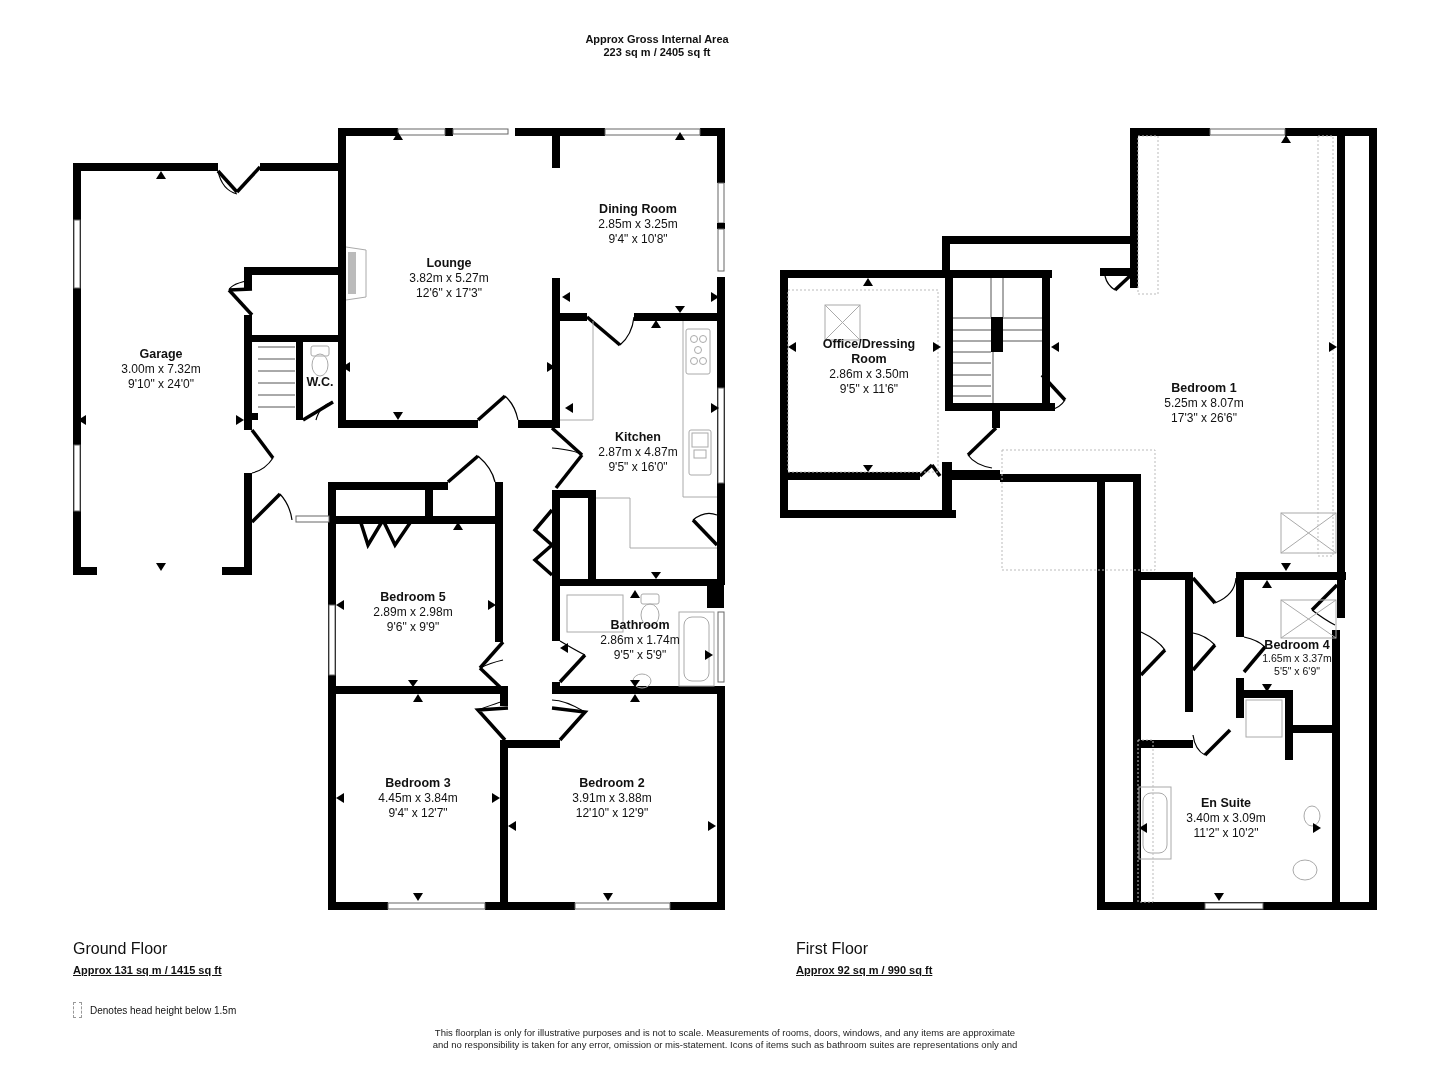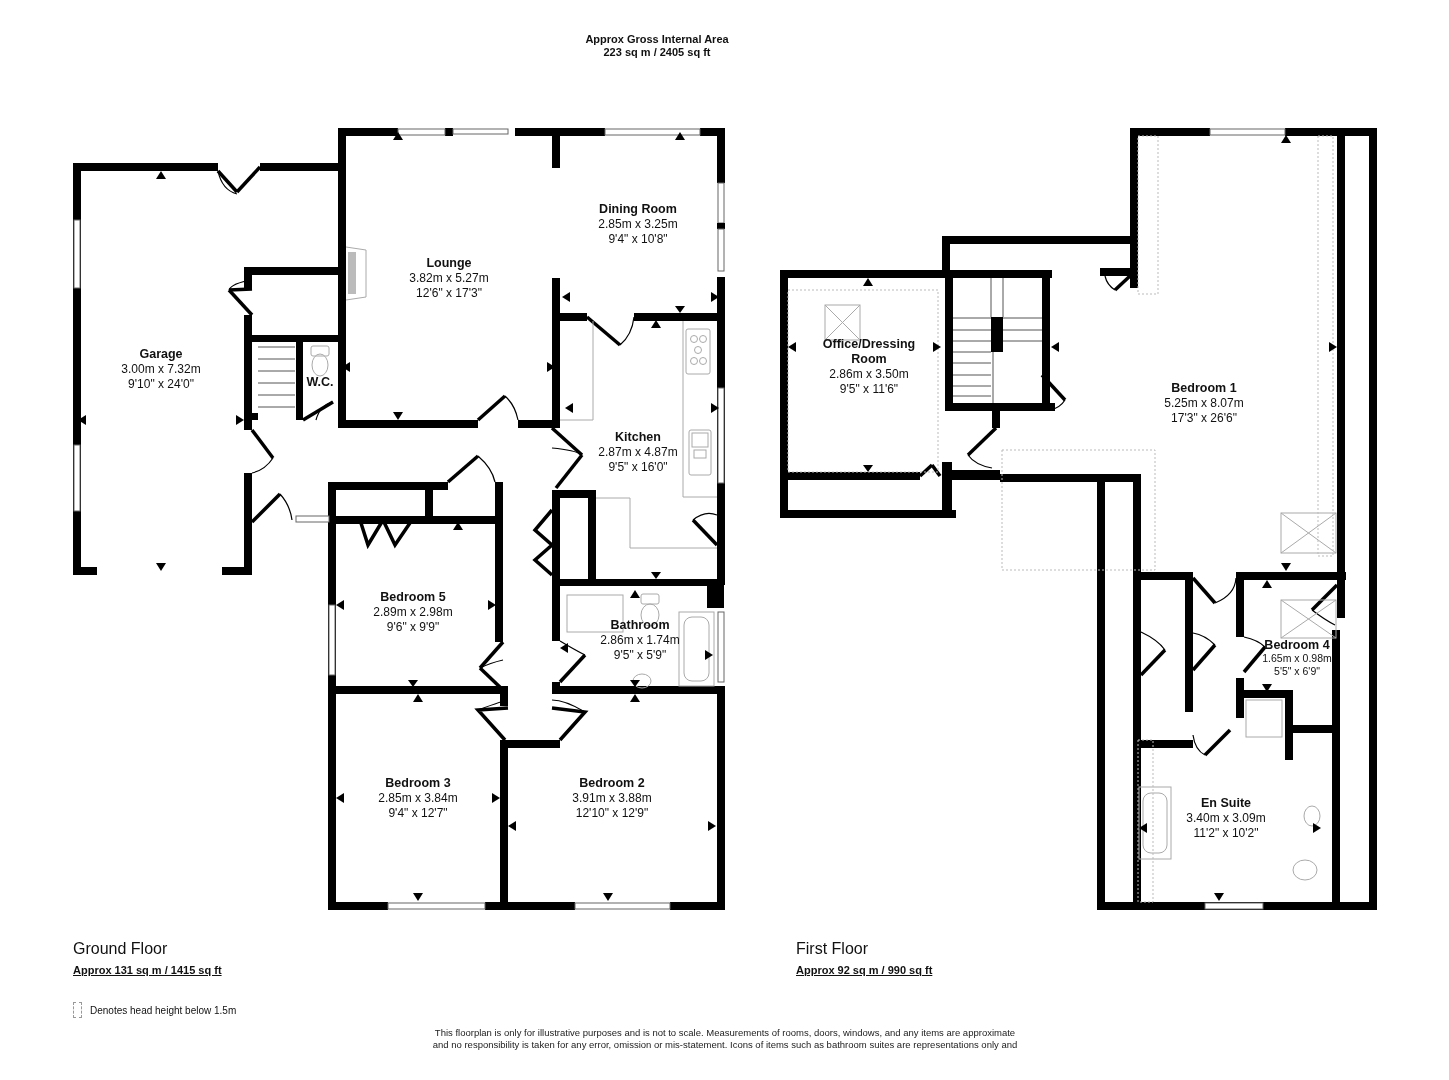--- a/index.html
+++ b/index.html
@@ -359,21 +359,21 @@
   <span class="rdim">2.89m x 2.98m</span>
   <span class="rdim">9'6" x 9'9"</span>
 </div>
 <div class="room-label" style="left:640px; top:618px;">
   <span class="rname">Bathroom</span>
   <span class="rdim">2.86m x 1.74m</span>
   <span class="rdim">9'5" x 5'9"</span>
 </div>
 <div class="room-label" style="left:418px; top:776px;">
   <span class="rname">Bedroom 3</span>
-  <span class="rdim">2.85m x 3.84m</span>
+  <span class="rdim">4.45m x 3.84m</span>
   <span class="rdim">9'4" x 12'7"</span>
 </div>
 <div class="room-label" style="left:612px; top:776px;">
   <span class="rname">Bedroom 2</span>
   <span class="rdim">3.91m x 3.88m</span>
   <span class="rdim">12'10" x 12'9"</span>
 </div>
 
 <div class="room-label" style="left:869px; top:337px;">
   <span class="rname">Office/Dressing</span>
@@ -381,21 +381,21 @@
   <span class="rdim">2.86m x 3.50m</span>
   <span class="rdim">9'5" x 11'6"</span>
 </div>
 <div class="room-label" style="left:1204px; top:360px;margin-top:21px;">
   <span class="rname">Bedroom 1</span>
   <span class="rdim">5.25m x 8.07m</span>
   <span class="rdim">17'3" x 26'6"</span>
 </div>
 <div class="room-label" style="left:1297px; top:639px; font-size:10.5px; line-height:13px;">
   <span class="rname">Bedroom 4</span>
-  <span class="rdim">1.65m x 0.98m</span>
+  <span class="rdim">1.65m x 3.37m</span>
   <span class="rdim">5'5" x 6'9"</span>
 </div>
 <div class="room-label" style="left:1226px; top:796px;">
   <span class="rname">En Suite</span>
   <span class="rdim">3.40m x 3.09m</span>
   <span class="rdim">11'2" x 10'2"</span>
 </div>
 
 <div class="abs" style="left:73px; top:940px;">
   <div class="floor-name">Ground Floor</div>

